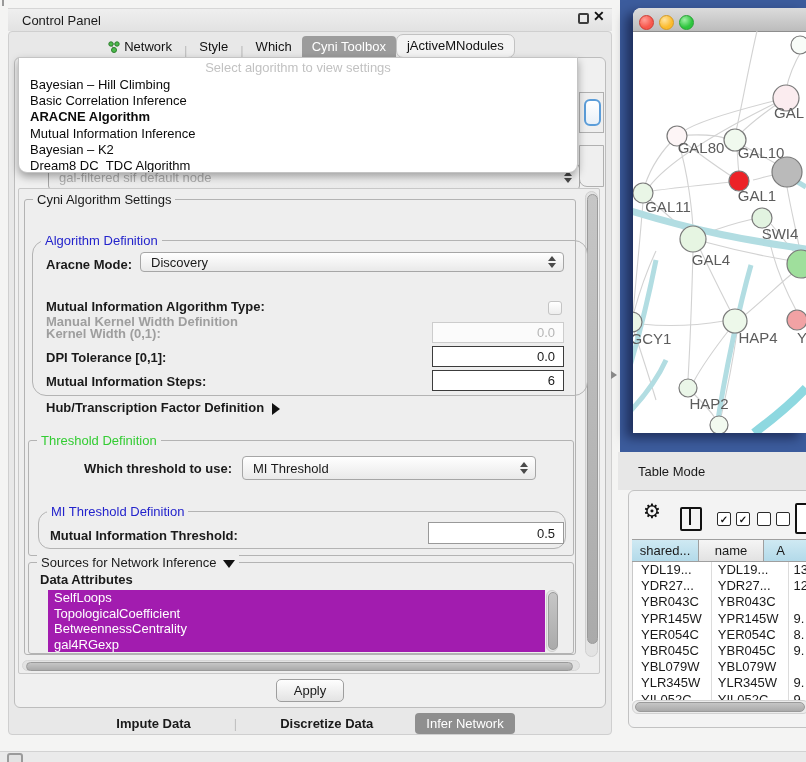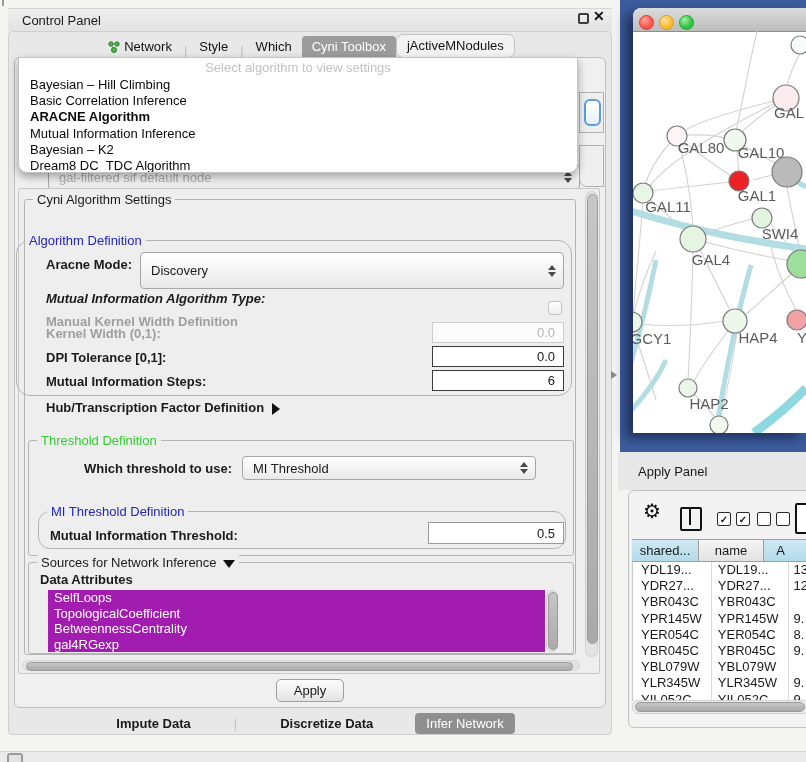--- a/index.html
+++ b/index.html
@@ -162,32 +162,32 @@
       <div class="thumb"></div>
     </div>
   <div class="abs hscroll">
       <div class="thumb"></div>
     </div>
 
   <div class="abs fs" style="left:24px;top:199px;width:552px;height:456px;">
     <span class="legend">Cyni Algorithm Settings</span>
   </div>
 
-  <div class="abs fs" style="left:16px;top:240px;width:556px;height:156px;border-radius:14px;">
+  <div class="abs fs" style="left:32px;top:240px;width:556px;height:156px;border-radius:14px;">
     <span class="legend blue">Algorithm Definition</span>
   </div>
   <div class="abs blabel" style="left:46px;top:257px;">Aracne Mode:</div>
-  <div class="abs combo" style="left:140px;top:252px;width:424px;height:37px;">
+  <div class="abs combo" style="left:140px;top:252px;width:424px;height:20px;">
     <span>Discovery</span>
     <span class="spin">
         <span class="tri-up"></span>
         <span class="tri-dn"></span>
       </span>
   </div>
-  <div class="abs blabel" style="left:46px;top:291px;font-style:italic;">Mutual Information Algorithm Type:</div>
+  <div class="abs blabel" style="left:46px;top:299px;">Mutual Information Algorithm Type:</div>
   <div class="abs glabel" style="left:46px;top:302px;margin-top:12px;">Manual Kernel Width Definition</div>
   <div class="abs checkbox" style="left:548px;top:301px;"></div>
   <div class="abs glabel" style="left:46px;top:326px;">Kernel Width (0,1):</div>
   <div class="abs field disabled" style="left:432px;top:322px;width:132px;height:21px;">
     <span>0.0</span>
   </div>
   <div class="abs blabel" style="left:46px;top:350px;">DPI Tolerance [0,1]:</div>
   <div class="abs field dark" style="left:432px;top:346px;width:132px;height:21px;">
     <span>0.0</span>
   </div>
@@ -324,21 +324,21 @@
       <circle cx="735" cy="321" r="12" fill="#edf8ea" stroke="#7a7a7a" stroke-width="1.2"></circle>
       <text x="758" y="343" text-anchor="middle" fill="#5c5c5c" font-size="15" font-family="&quot;Liberation Sans&quot;, sans-serif">HAP4</text>
       <circle cx="797" cy="320" r="10" fill="#f1a2a4" stroke="#7a7a7a" stroke-width="1.2"></circle>
       <text x="802" y="343" text-anchor="middle" fill="#5c5c5c" font-size="15" font-family="&quot;Liberation Sans&quot;, sans-serif">Y</text>
       <circle cx="688" cy="388" r="9" fill="#eaf6e8" stroke="#7a7a7a" stroke-width="1.2"></circle>
       <text x="709" y="409" text-anchor="middle" fill="#5c5c5c" font-size="15" font-family="&quot;Liberation Sans&quot;, sans-serif">HAP2</text>
       <circle cx="719" cy="425" r="9" fill="#f2faf0" stroke="#7a7a7a" stroke-width="1.2"></circle>
     </svg>
 
   <div class="abs tp-strip">
-    <span>Apply Panel</span>
+    <span>Table Mode</span>
   </div>
   <div class="abs table-panel">
     <span class="gear-icon">⚙</span>
     <span class="split-icon"></span>
     <span class="cb-pair" style="left:88px;top:21px;">
         <span class="cb-icon">✓</span>
         <span class="cb-icon">✓</span>
       </span>
     <span class="cb-pair" style="left:128px;top:21px;">
         <span class="cb-icon"></span>

